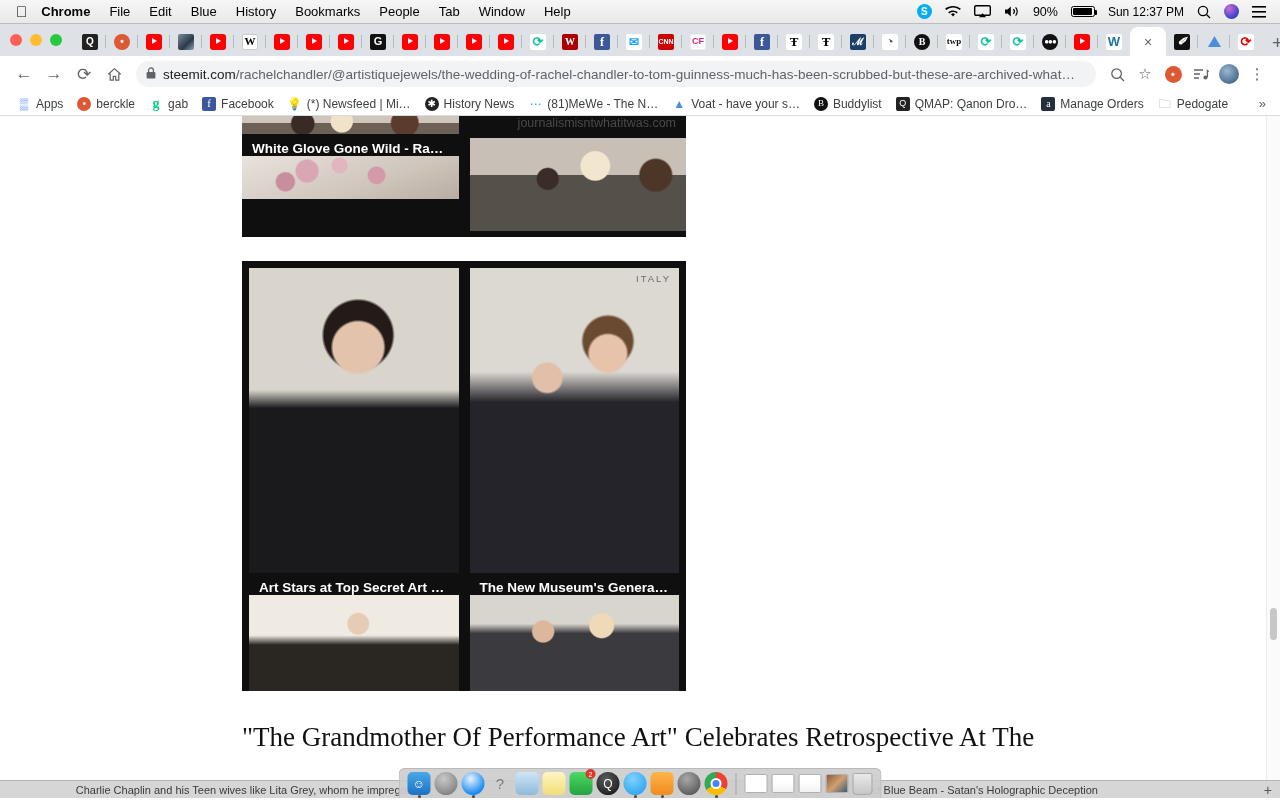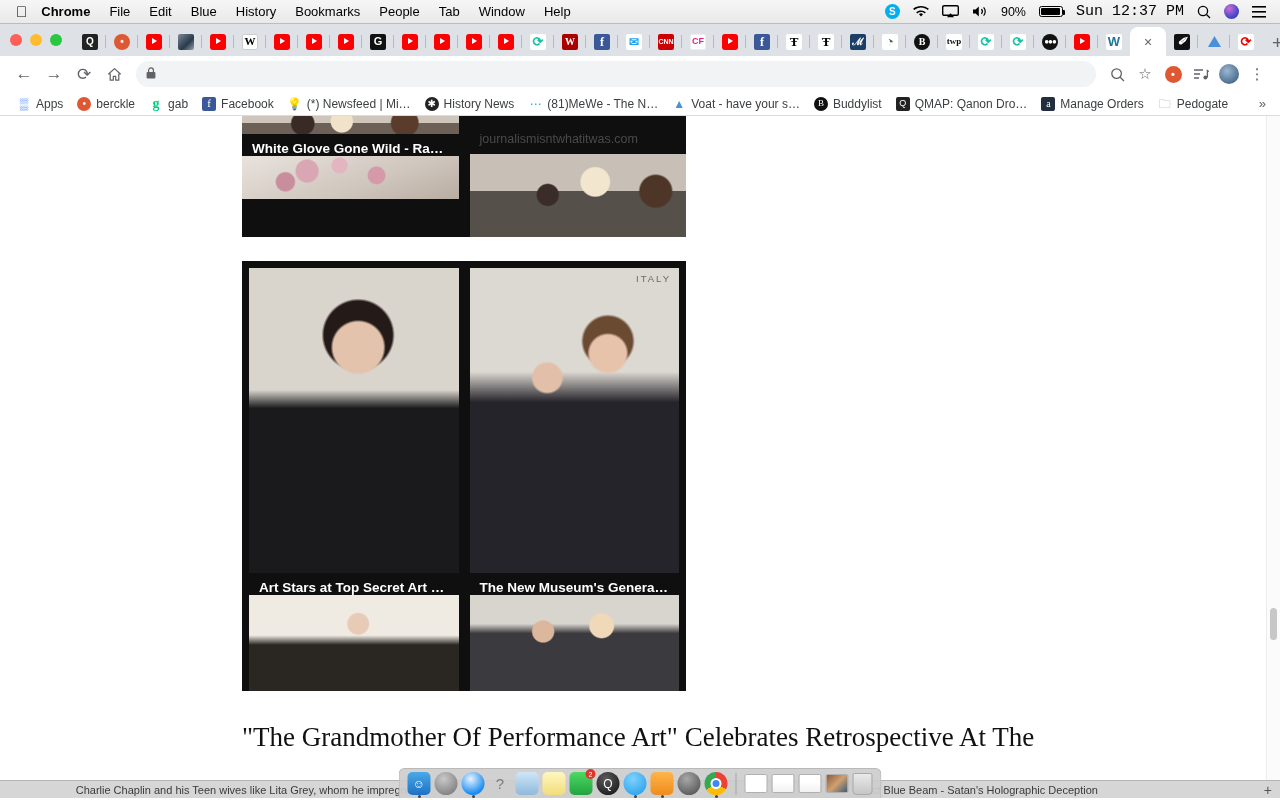--- a/index.html
+++ b/index.html
@@ -35,21 +35,21 @@
   .batt-txt { font-size: 12.5px; }
   .batt {
     width: 24px; height: 11px; border: 1.4px solid #000; border-radius: 2.5px;
     position: relative; display: inline-block;
   }
   .batt:after {
     content: ""; position: absolute; right: -3.5px; top: 3px;
     width: 2px; height: 5px; background: #000; border-radius: 0 1px 1px 0;
   }
   .batt i { position: absolute; left: 1px; top: 1px; bottom: 1px; width: 86%; background: #000; border-radius: 1px; display: block; }
-  .clock { font-size: 15px; font-family: Liberation Mono, monospace; }
+  .clock { font-size: 12px; }
   .siri {
     width: 15px; height: 15px; border-radius: 50%;
     background: radial-gradient(circle at 35% 30%, #d06bd8, #4a49c9 60%, #2b2b80);
   }
 
   
   #tabstrip {
     height: 32px;
     background: #dee1e6;
     display: flex;
@@ -457,20 +457,21 @@
         <path d="M7.5 1.6L1.6 7h1.6v6.2h3.1V9.3h2.4v3.9h3.1V7h1.6z" fill="none" stroke="#5f6368" stroke-width="1.2" stroke-linejoin="round"></path>
       </svg>
   </span>
   <div class="omnibox">
     <span class="lock">
       <svg width="10" height="12" viewBox="0 0 10 12">
           <rect x="0.6" y="5" width="8.8" height="6.4" rx="1" fill="#5f6368"></rect>
           <path d="M2.6 5V3.3a2.4 2.4 0 0 1 4.8 0V5" fill="none" stroke="#5f6368" stroke-width="1.2"></path>
         </svg>
     </span>
+    <span class="url"><b>steemit.com</b><span>/rachelchandler/@artistiquejewels/the-wedding-of-rachel-chandler-to-tom-guinness-much-has-been-scrubbed-but-these-are-archived-what…</span></span>
   </div>
   <span class="tb-ico">
     <svg width="15" height="15" viewBox="0 0 15 15">
         <circle cx="6.6" cy="6.6" r="4.8" fill="none" stroke="#5f6368" stroke-width="1.3"></circle>
         <path d="M10.2 10.2L14 14" stroke="#5f6368" stroke-width="1.3"></path>
       </svg>
   </span>
   <span class="tb-ico">☆</span>
   <span class="tb-ico">
     <span class="fav ddg" style="width:17px;height:17px;font-size:11px;">•</span>
@@ -547,21 +548,21 @@
     <div class="post-col">
 
       <div class="card top">
         <div class="grid2" style="height:121px;">
           <div class="half">
             <div class="ph p-street" style="height:18px;"></div>
             <div class="cap">White Glove Gone Wild - Rachel…</div>
             <div class="ph p-flowers" style="height:43px;"></div>
           </div>
           <div class="half">
-            <div class="dom faded" style="padding-top:16px;">journalismisntwhatitwas.com</div>
+            <div class="dom faded" style="padding-top:0;text-align:right;">journalismisntwhatitwas.com</div>
             <div class="ph p-group" style="height:93px;"></div>
           </div>
         </div>
       </div>
 
       <div class="card" style="margin-top:24px;">
         <div class="grid2" style="padding:7px 7px 0 7px;">
           <div class="half">
             <div class="ph p-marina" style="height:305px;"></div>
             <div class="cap">Art Stars at Top Secret Art Pro…</div>

